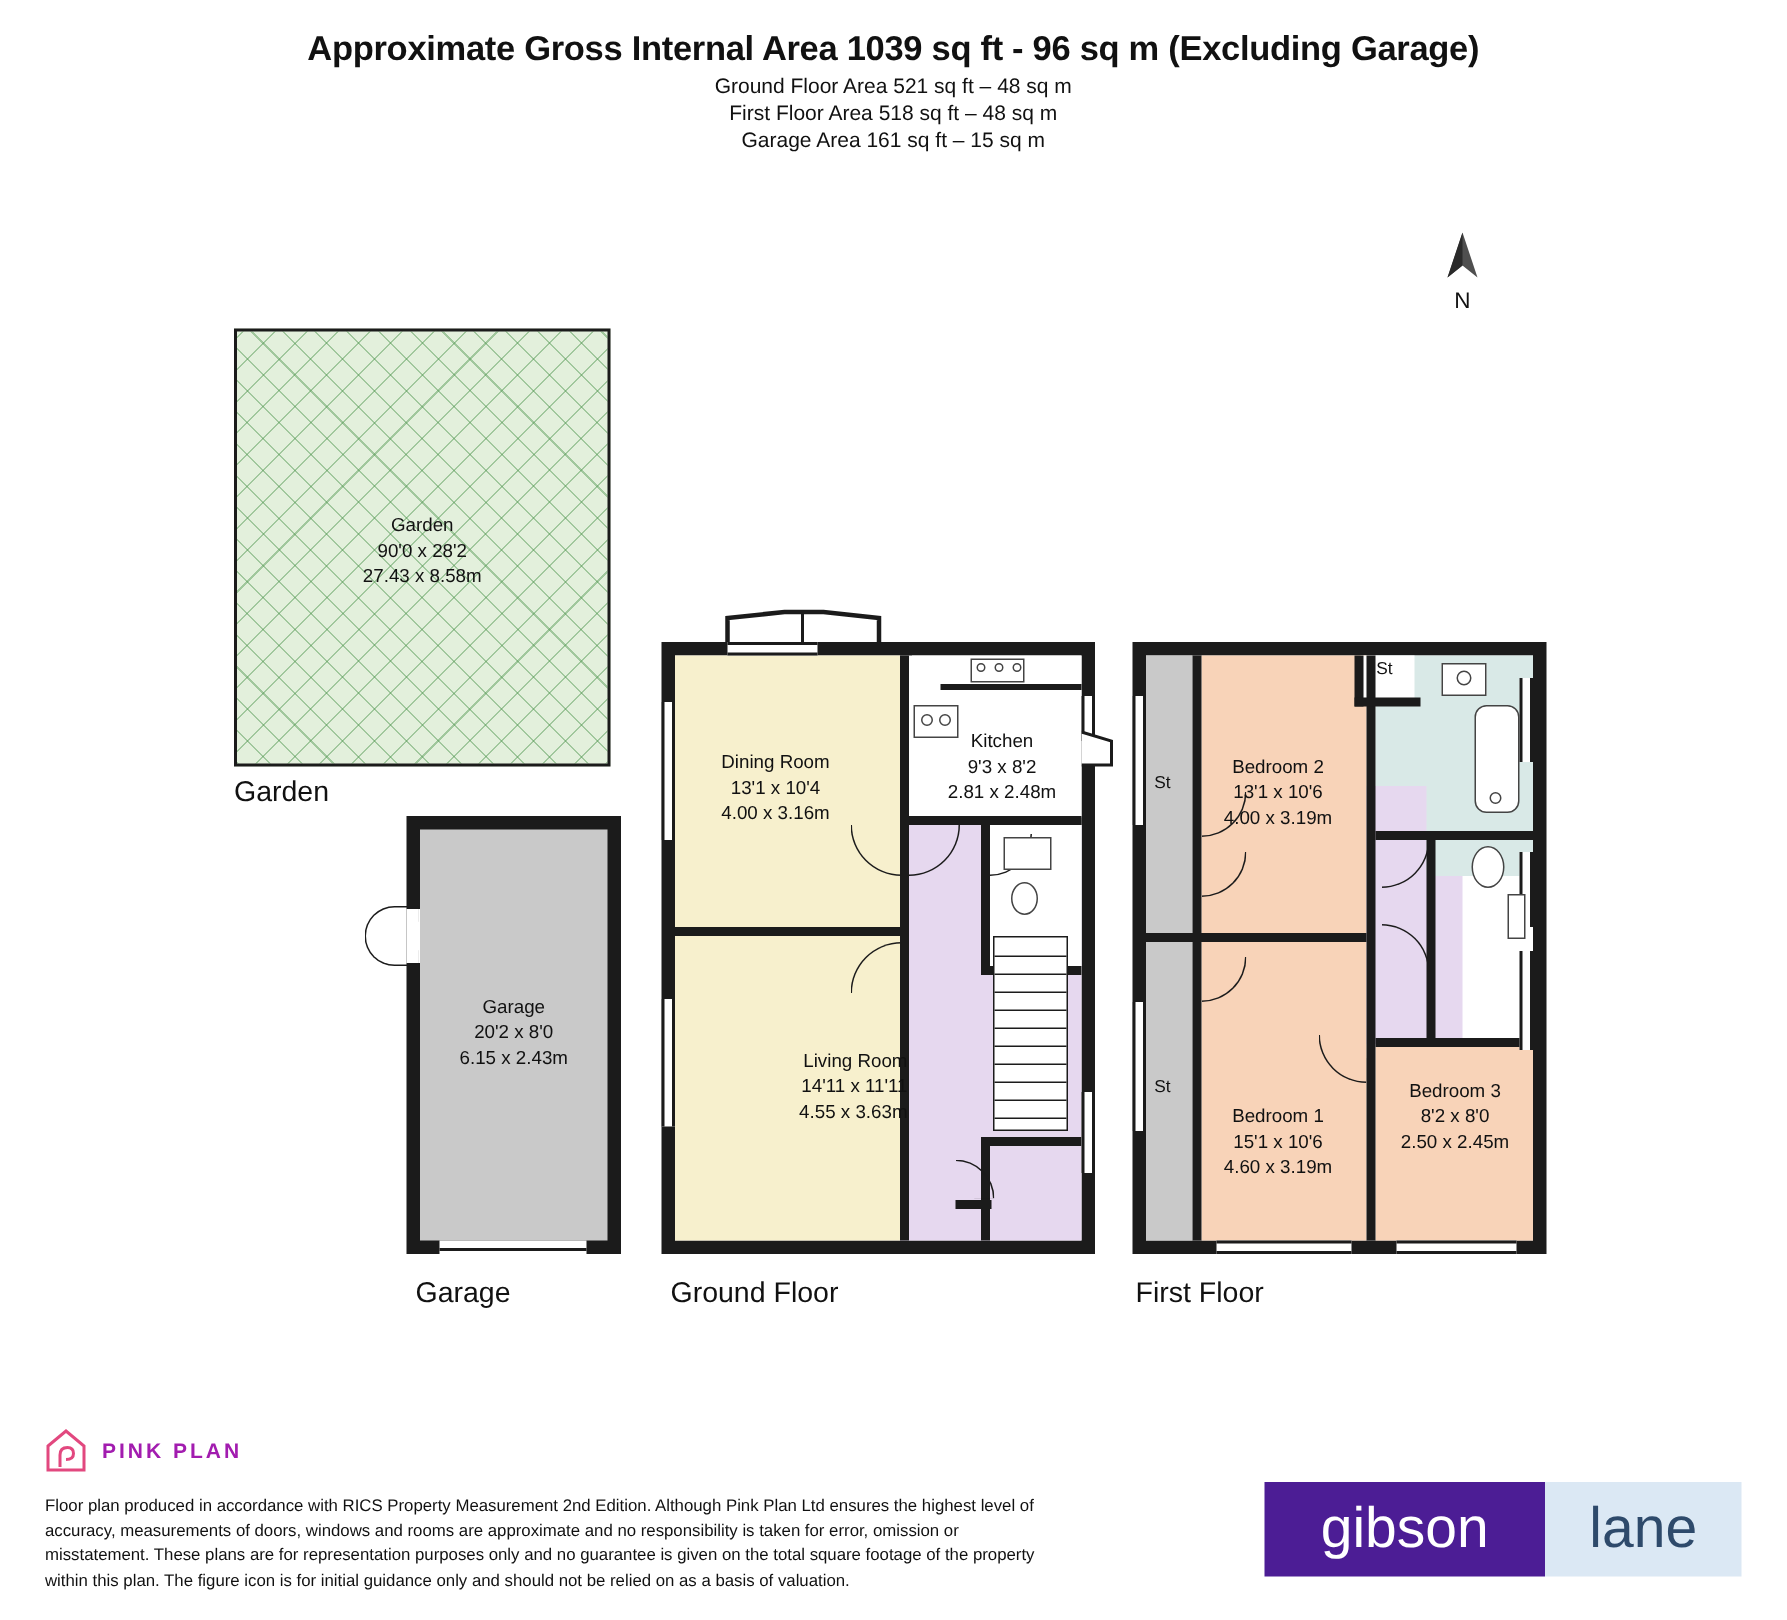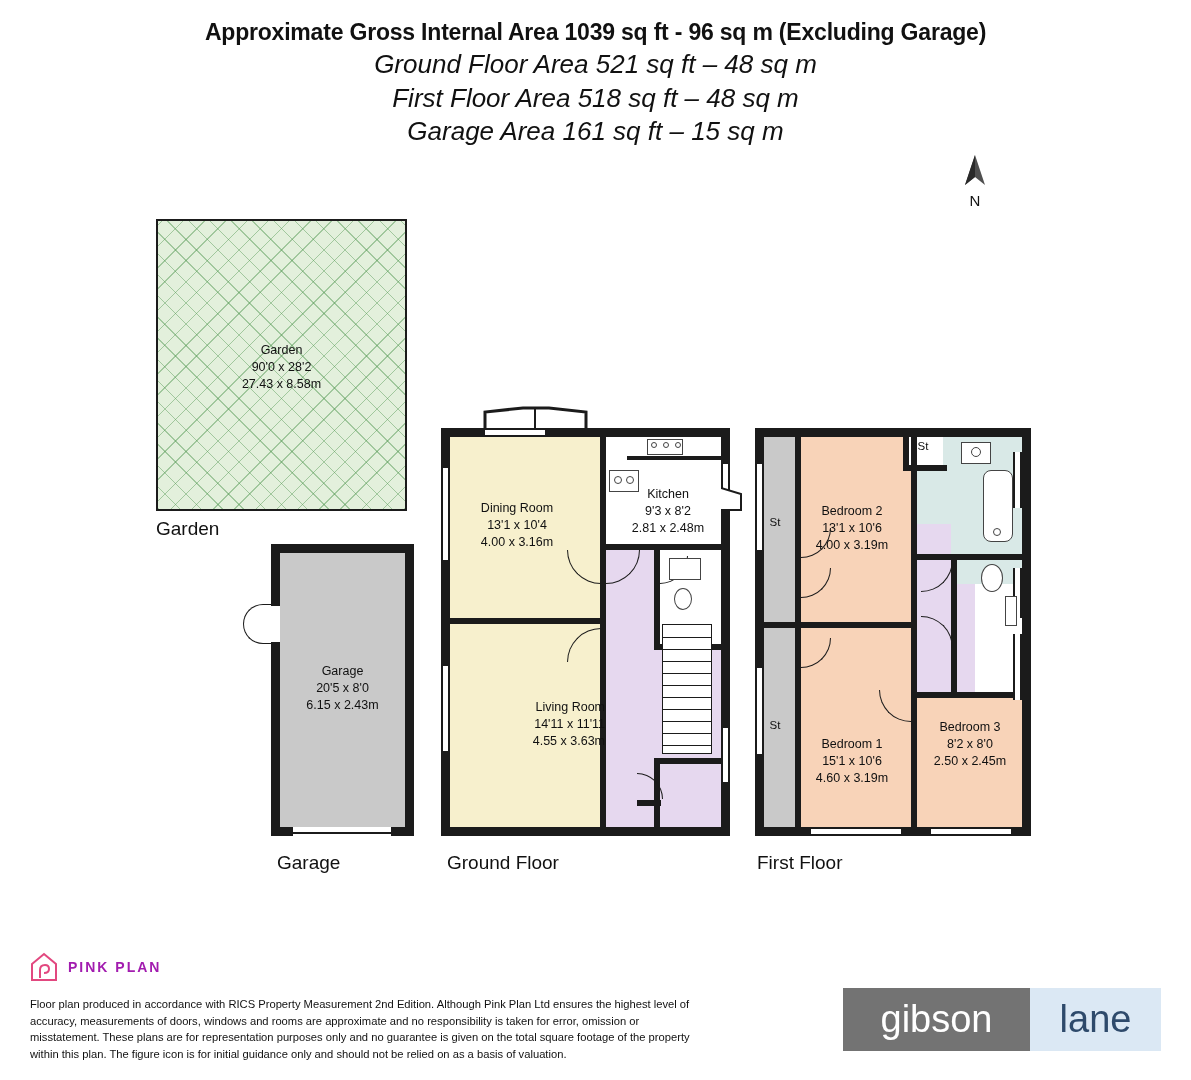--- a/index.html
+++ b/index.html
@@ -10,21 +10,21 @@
     font-family: "Liberation Sans", sans-serif;
     color: #111;
     position: relative;
     overflow: hidden;
   }
 
   
   .header { position: absolute; left: 0; top: 18px; width: 1191px; text-align: center; }
   .hdr-line { line-height: 1.30; }
   .hdr-bold { font-weight: bold; font-size: 23px; letter-spacing: -0.2px; }
-  .hdr-reg { font-weight: normal; font-size: 26px; font-style: italic; }
+  .hdr-reg { font-weight: normal; font-size: 14px; }
 
   
   .north { position: absolute; left: 952px; top: 155px; width: 46px; text-align: center; }
   .north svg { display: block; margin: 0 auto; }
   .north .lbl { font-size: 15px; margin-top: 3px; }
 
   
   .plan-caption { position: absolute; font-size: 19px; color: #111; }
 
   
@@ -97,21 +97,21 @@
   #ff-outer { position: absolute; inset: 0; background: #1b1b1b; }
   #ff-fill { position: absolute; left: 9px; top: 9px; right: 9px; bottom: 9px; background: #ffffff; }
   #first-caption { left: 757px; top: 852px; }
 
   
   #pinkplan { position: absolute; left: 30px; top: 952px; display: flex; align-items: center; gap: 10px; }
   #pinkplan .pp-text { color: #a21caf; font-size: 14px; letter-spacing: 2px; font-weight: bold; }
   #disclaimer { position: absolute; left: 30px; top: 996px; width: 680px; font-size: 11.2px; line-height: 1.48; color: #111; }
 
   #gibson { position: absolute; left: 843px; top: 988px; width: 318px; height: 63px; display: flex; }
-  #gibson .gb-left { width: 187px; background: #737373; color: #fff; font-size: 38px; display: flex; align-items: center; justify-content: center; }
+  #gibson .gb-left { width: 187px; background: #4c1d95; color: #fff; font-size: 38px; display: flex; align-items: center; justify-content: center; }
   #gibson .gb-right { width: 131px; background: #dbe8f4; color: #2e4a6b; font-size: 38px; display: flex; align-items: center; justify-content: center; }
 </style>
 </head>
 <body>
 
 <div class="header">
   <div class="hdr-line hdr-bold">Approximate Gross Internal Area 1039 sq ft - 96 sq m (Excluding Garage)</div>
   <div class="hdr-line hdr-reg">Ground Floor Area 521 sq ft – 48 sq m</div>
   <div class="hdr-line hdr-reg">First Floor Area 518 sq ft – 48 sq m</div>
   <div class="hdr-line hdr-reg">Garage Area 161 sq ft – 15 sq m</div>
@@ -136,21 +136,21 @@
 <div id="garage-block">
   <div id="garage-wall"></div>
   <div id="garage-inner"></div>
   <div id="garage-door-open"></div>
   <div id="garage-door-line"></div>
   <div id="garage-sidedoor-gap"></div>
   <div id="garage-sidedoor-swing"></div>
 </div>
 <div class="room-label" style="left:272px; top:663px; width:141px;">
   <div class="nm">Garage</div>
-  <div class="d1">20'5 x 8'0</div>
+  <div class="d1">20'2 x 8'0</div>
   <div class="d2">6.15 x 2.43m</div>
 </div>
 <div class="plan-caption" id="garage-caption">Garage</div>
 
 <div id="ground-block">
   <div id="gf-outer"></div>
   <div id="gf-fill"></div>
 
   <div class="room-fill f-cream" style="left:9px; top:9px; width:150px; height:187px;"></div>
   <div class="room-fill f-cream" style="left:9px; top:196px; width:150px; height:203px;"></div>

